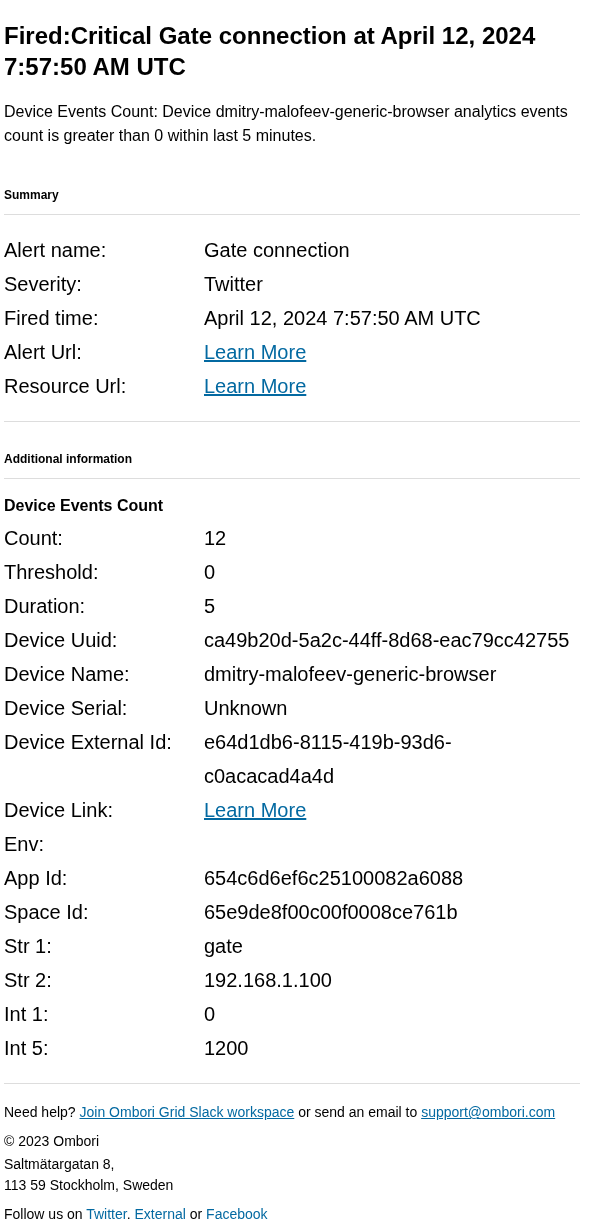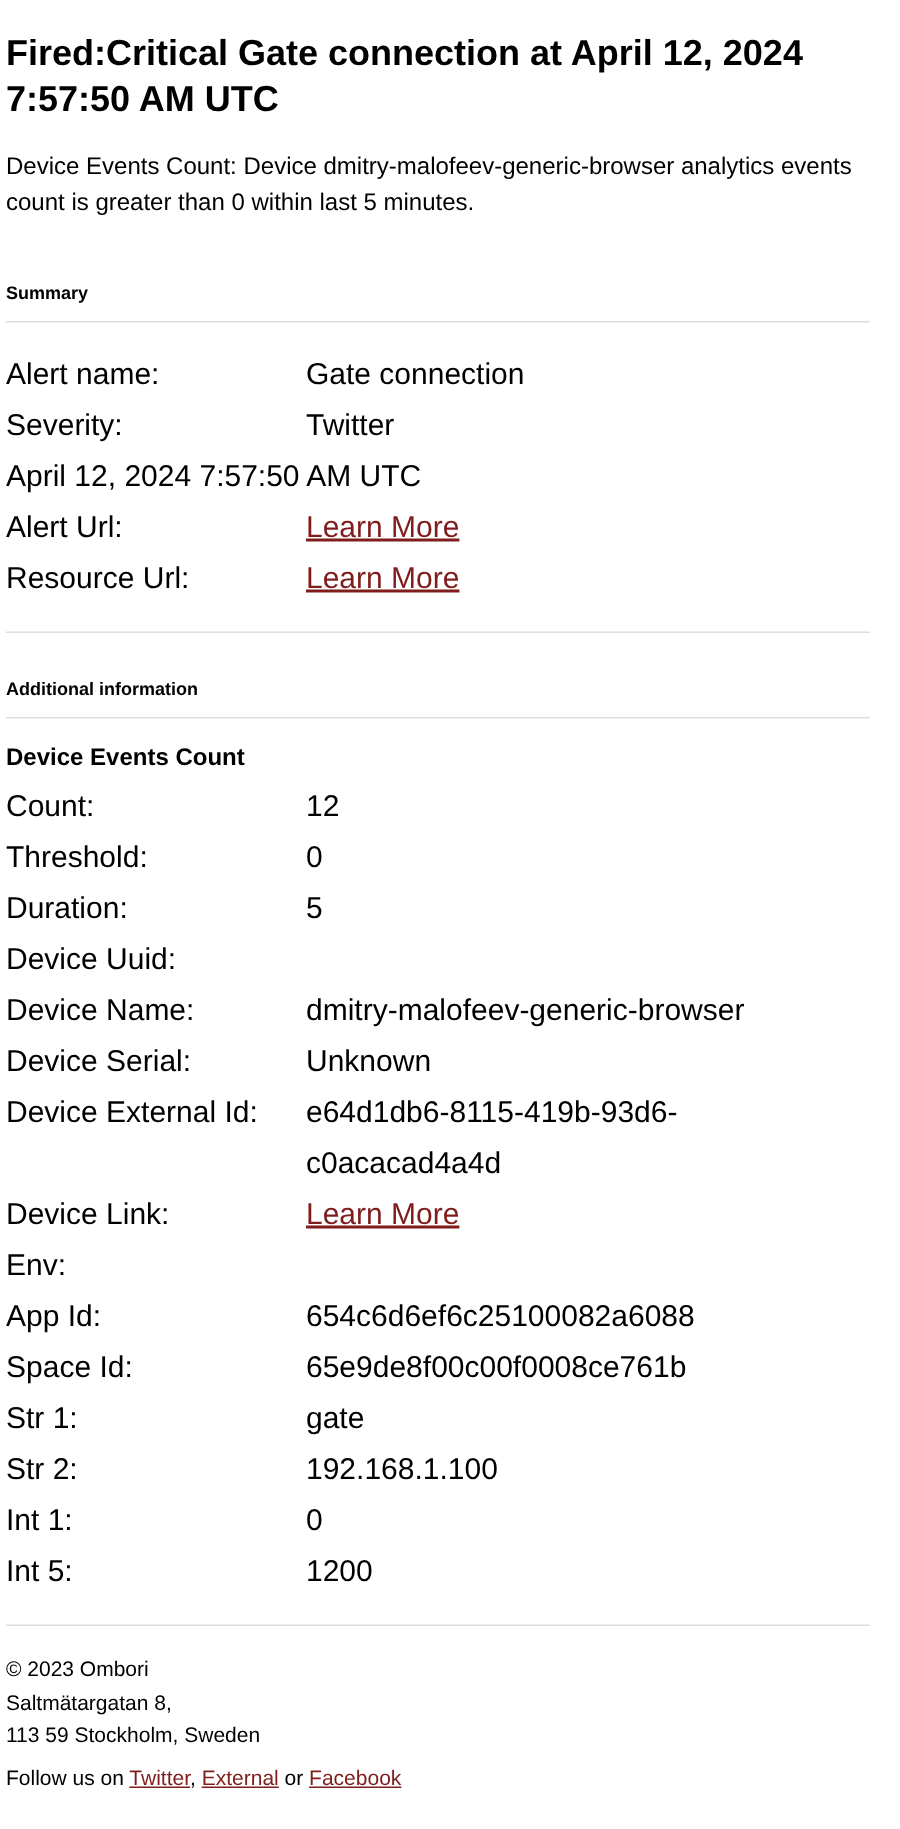--- a/index.html
+++ b/index.html
@@ -5,21 +5,21 @@
 html,body{margin:0;padding:0;font-family:-apple-system,BlinkMacSystemFont,"Segoe UI",Helvetica,Arial,sans-serif;color:#000;background:#fff}
 .page{width:600px;box-sizing:border-box;padding:20px 20px 30px 4px}
 h1{font-size:24px;font-weight:700;margin:0 0 18px 0;line-height:1.3}
 .lead{font-size:16px;line-height:1.5;margin:0 0 40px 0}
 h2{font-size:12px;font-weight:700;margin:30px 0 12px 0}
 hr{border:none;border-top:1px solid #ddd;margin:0 0 18px 0}
 .row{display:flex;font-size:20px;line-height:1.7}
 .row .lbl{width:200px;flex:0 0 200px}
 .row .val{flex:1}
 .section-block{margin-bottom:0}
-a{color:#7f1d1d;text-decoration:underline}
+a{color:#0369a1;text-decoration:underline}
 .sub-h{font-size:16px;font-weight:700;margin:0 0 6px 0}
 .post-hr{margin-top:18px}
 .footer-text{font-size:14px;line-height:1.5;margin:8px 0}
 .footer-sep{margin-top:4px}
 </style>
 </head>
 <body>
 <div class="page">
 
 <h1>Fired:Critical Gate connection at April 12, 2024 7:57:50 AM UTC</h1>
@@ -30,20 +30,21 @@
 <div class="section-block" id="summary-rows">
       <div class="row">
         <div class="lbl">Alert name:</div>
         <div class="val">Gate connection</div>
       </div>
       <div class="row">
         <div class="lbl">Severity:</div>
         <div class="val">Twitter</div>
       </div>
       <div class="row">
+        <div class="lbl">Fired time:</div>
         <div class="val">April 12, 2024 7:57:50 AM UTC</div>
       </div>
       <div class="row">
         <div class="lbl">Alert Url:</div>
         <div class="val"><a href="#">Learn More</a></div>
       </div>
       <div class="row">
         <div class="lbl">Resource Url:</div>
         <div class="val"><a href="#">Learn More</a></div>
       </div>
@@ -61,20 +62,21 @@
       <div class="row">
         <div class="lbl">Threshold:</div>
         <div class="val">0</div>
       </div>
       <div class="row">
         <div class="lbl">Duration:</div>
         <div class="val">5</div>
       </div>
       <div class="row">
         <div class="lbl">Device Uuid:</div>
+        <div class="val">ca49b20d-5a2c-44ff-8d68-eac79cc42755</div>
       </div>
       <div class="row">
         <div class="lbl">Device Name:</div>
         <div class="val">dmitry-malofeev-generic-browser</div>
       </div>
       <div class="row">
         <div class="lbl">Device Serial:</div>
         <div class="val">Unknown</div>
       </div>
       <div class="row">
@@ -108,20 +110,23 @@
         <div class="lbl">Int 1:</div>
         <div class="val">0</div>
       </div>
       <div class="row">
         <div class="lbl">Int 5:</div>
         <div class="val">1200</div>
       </div>
     </div>
 <hr class="post-hr">
 
+<p class="footer-text">
+  <span>Need help? </span><a href="#">Join Ombori Grid Slack workspace</a><span> or send an email to </span><a href="#">support@ombori.com</a>
+</p>
 
 <p class="footer-text footer-sep">© 2023 Ombori</p>
 <p class="footer-text" style="margin-top:-6px">
   <span>Saltmätargatan 8,</span><br>
   <span>113 59 Stockholm, Sweden</span>
 </p>
 
 <p class="footer-text">
   <span>Follow us on </span><a href="#">Twitter</a><span>, </span><a href="#">External</a><span> or </span><a href="#">Facebook</a>
 </p>

